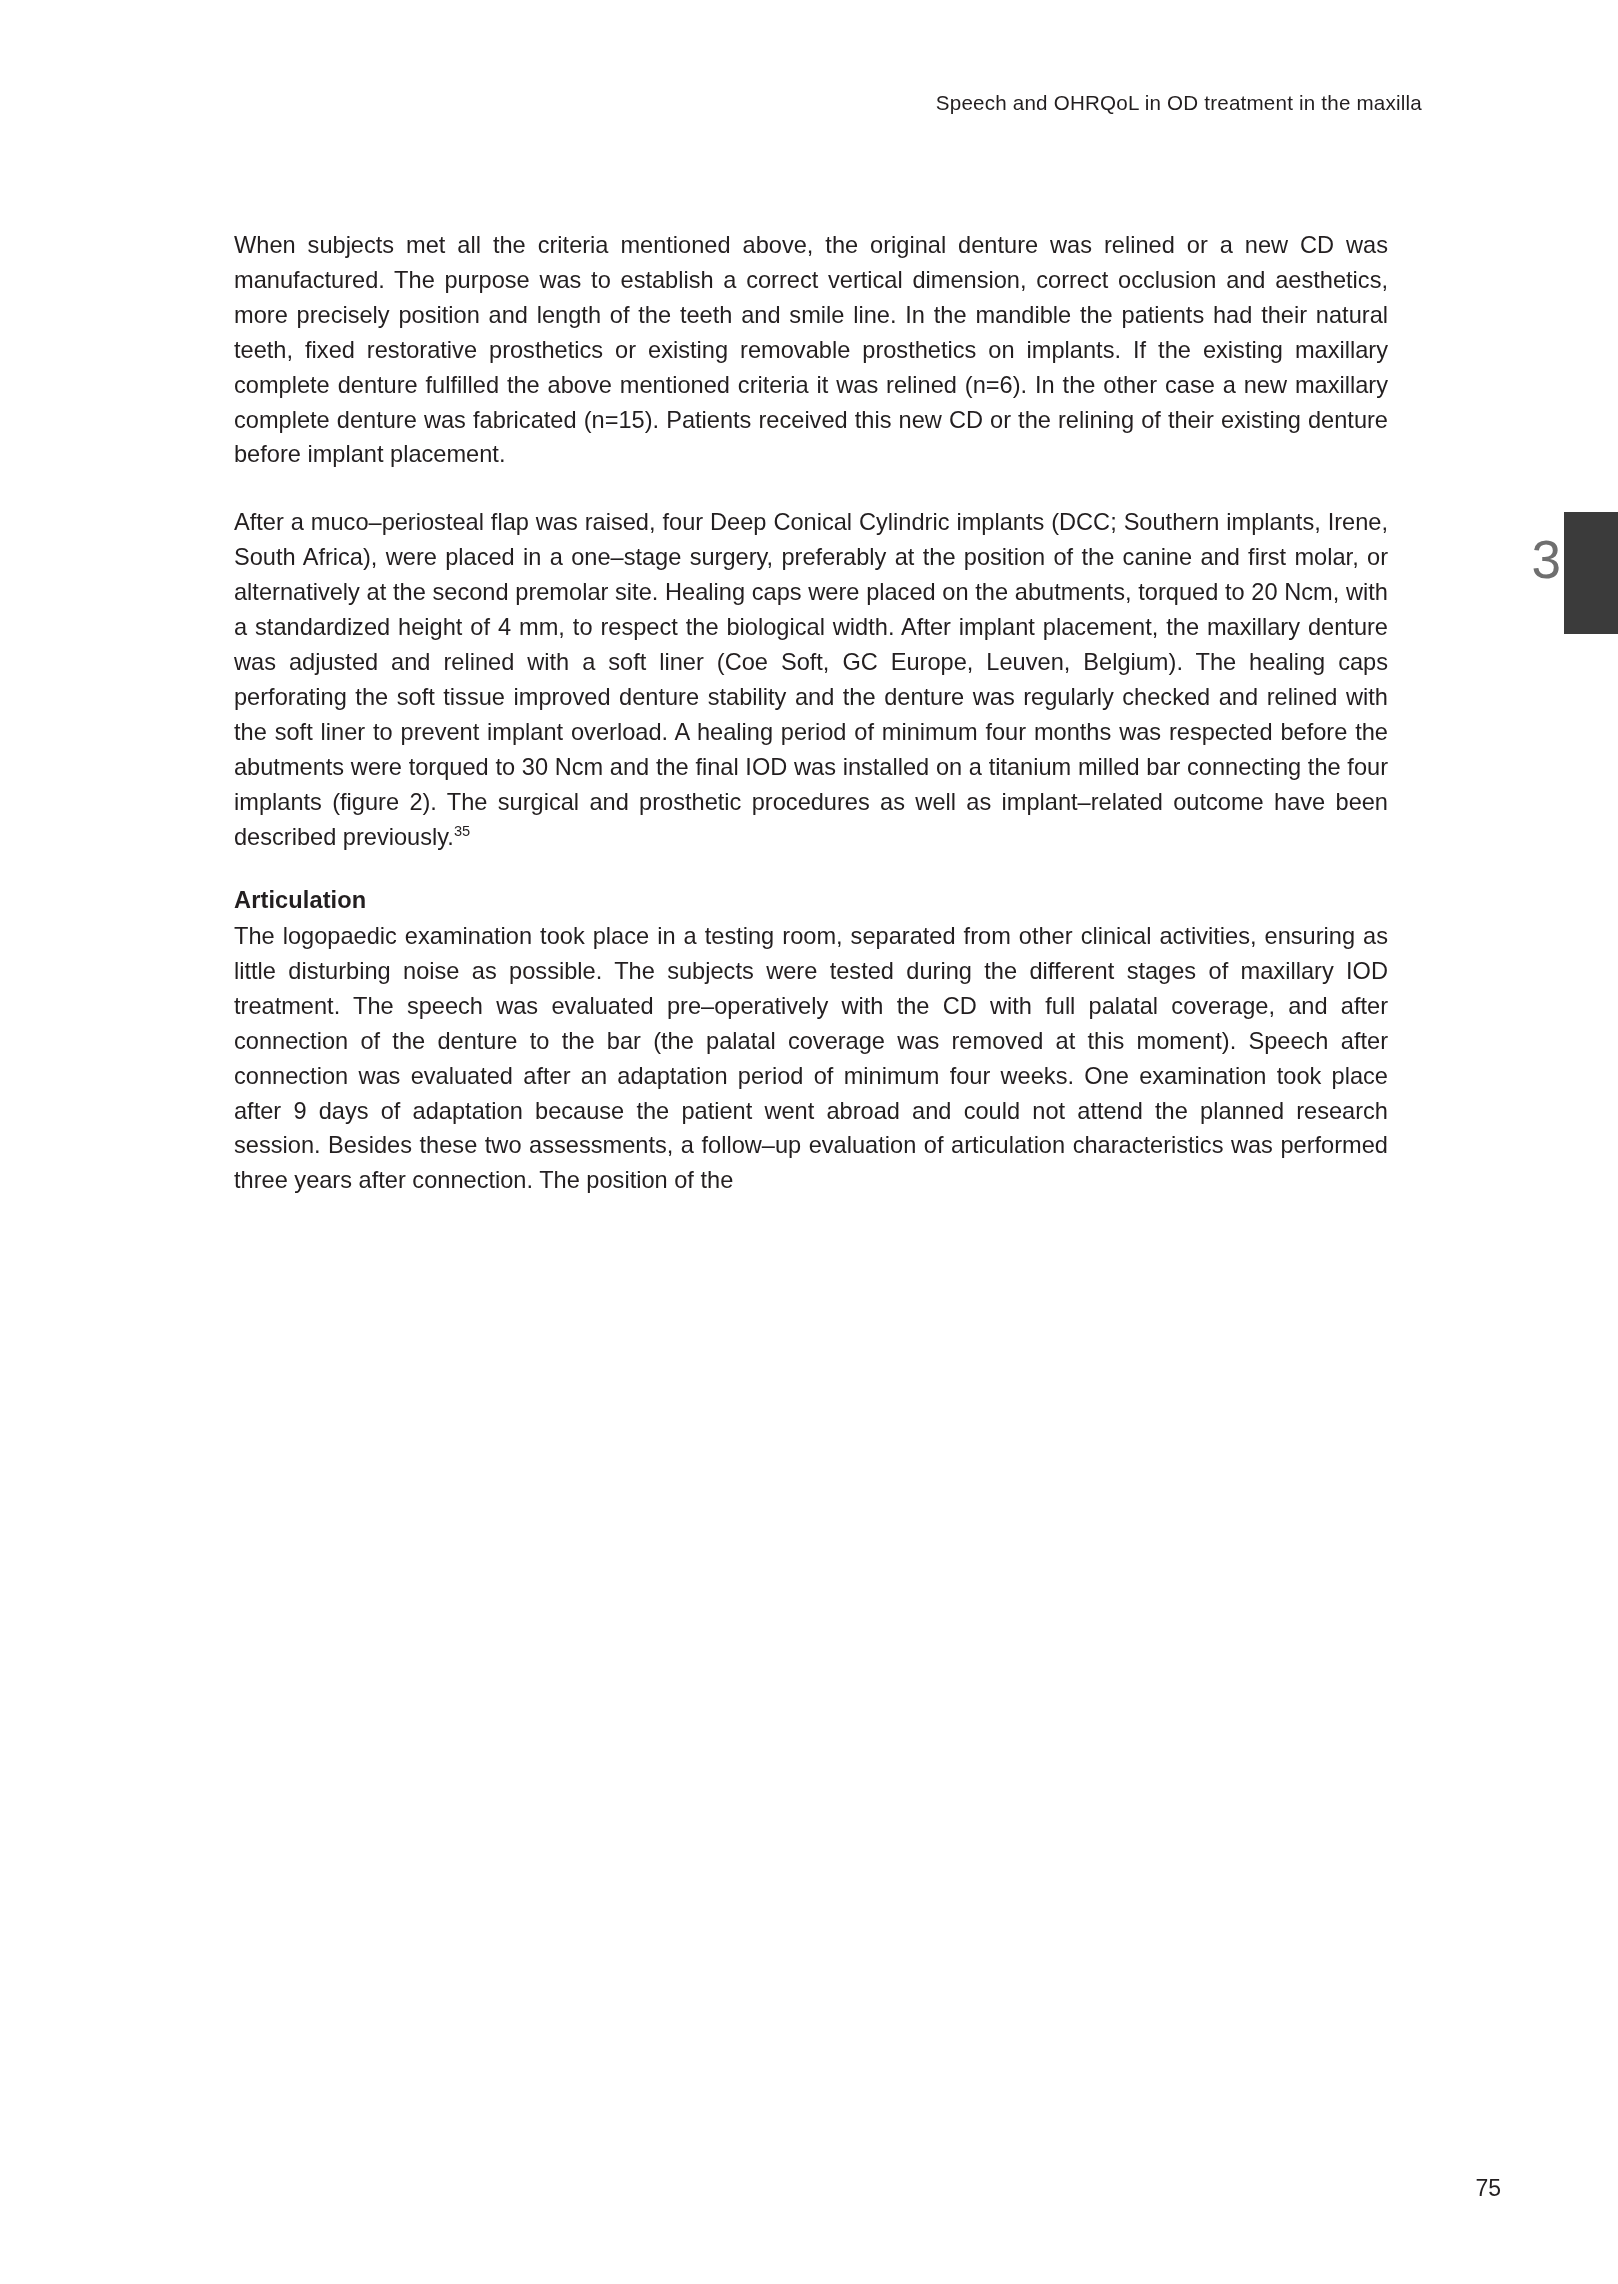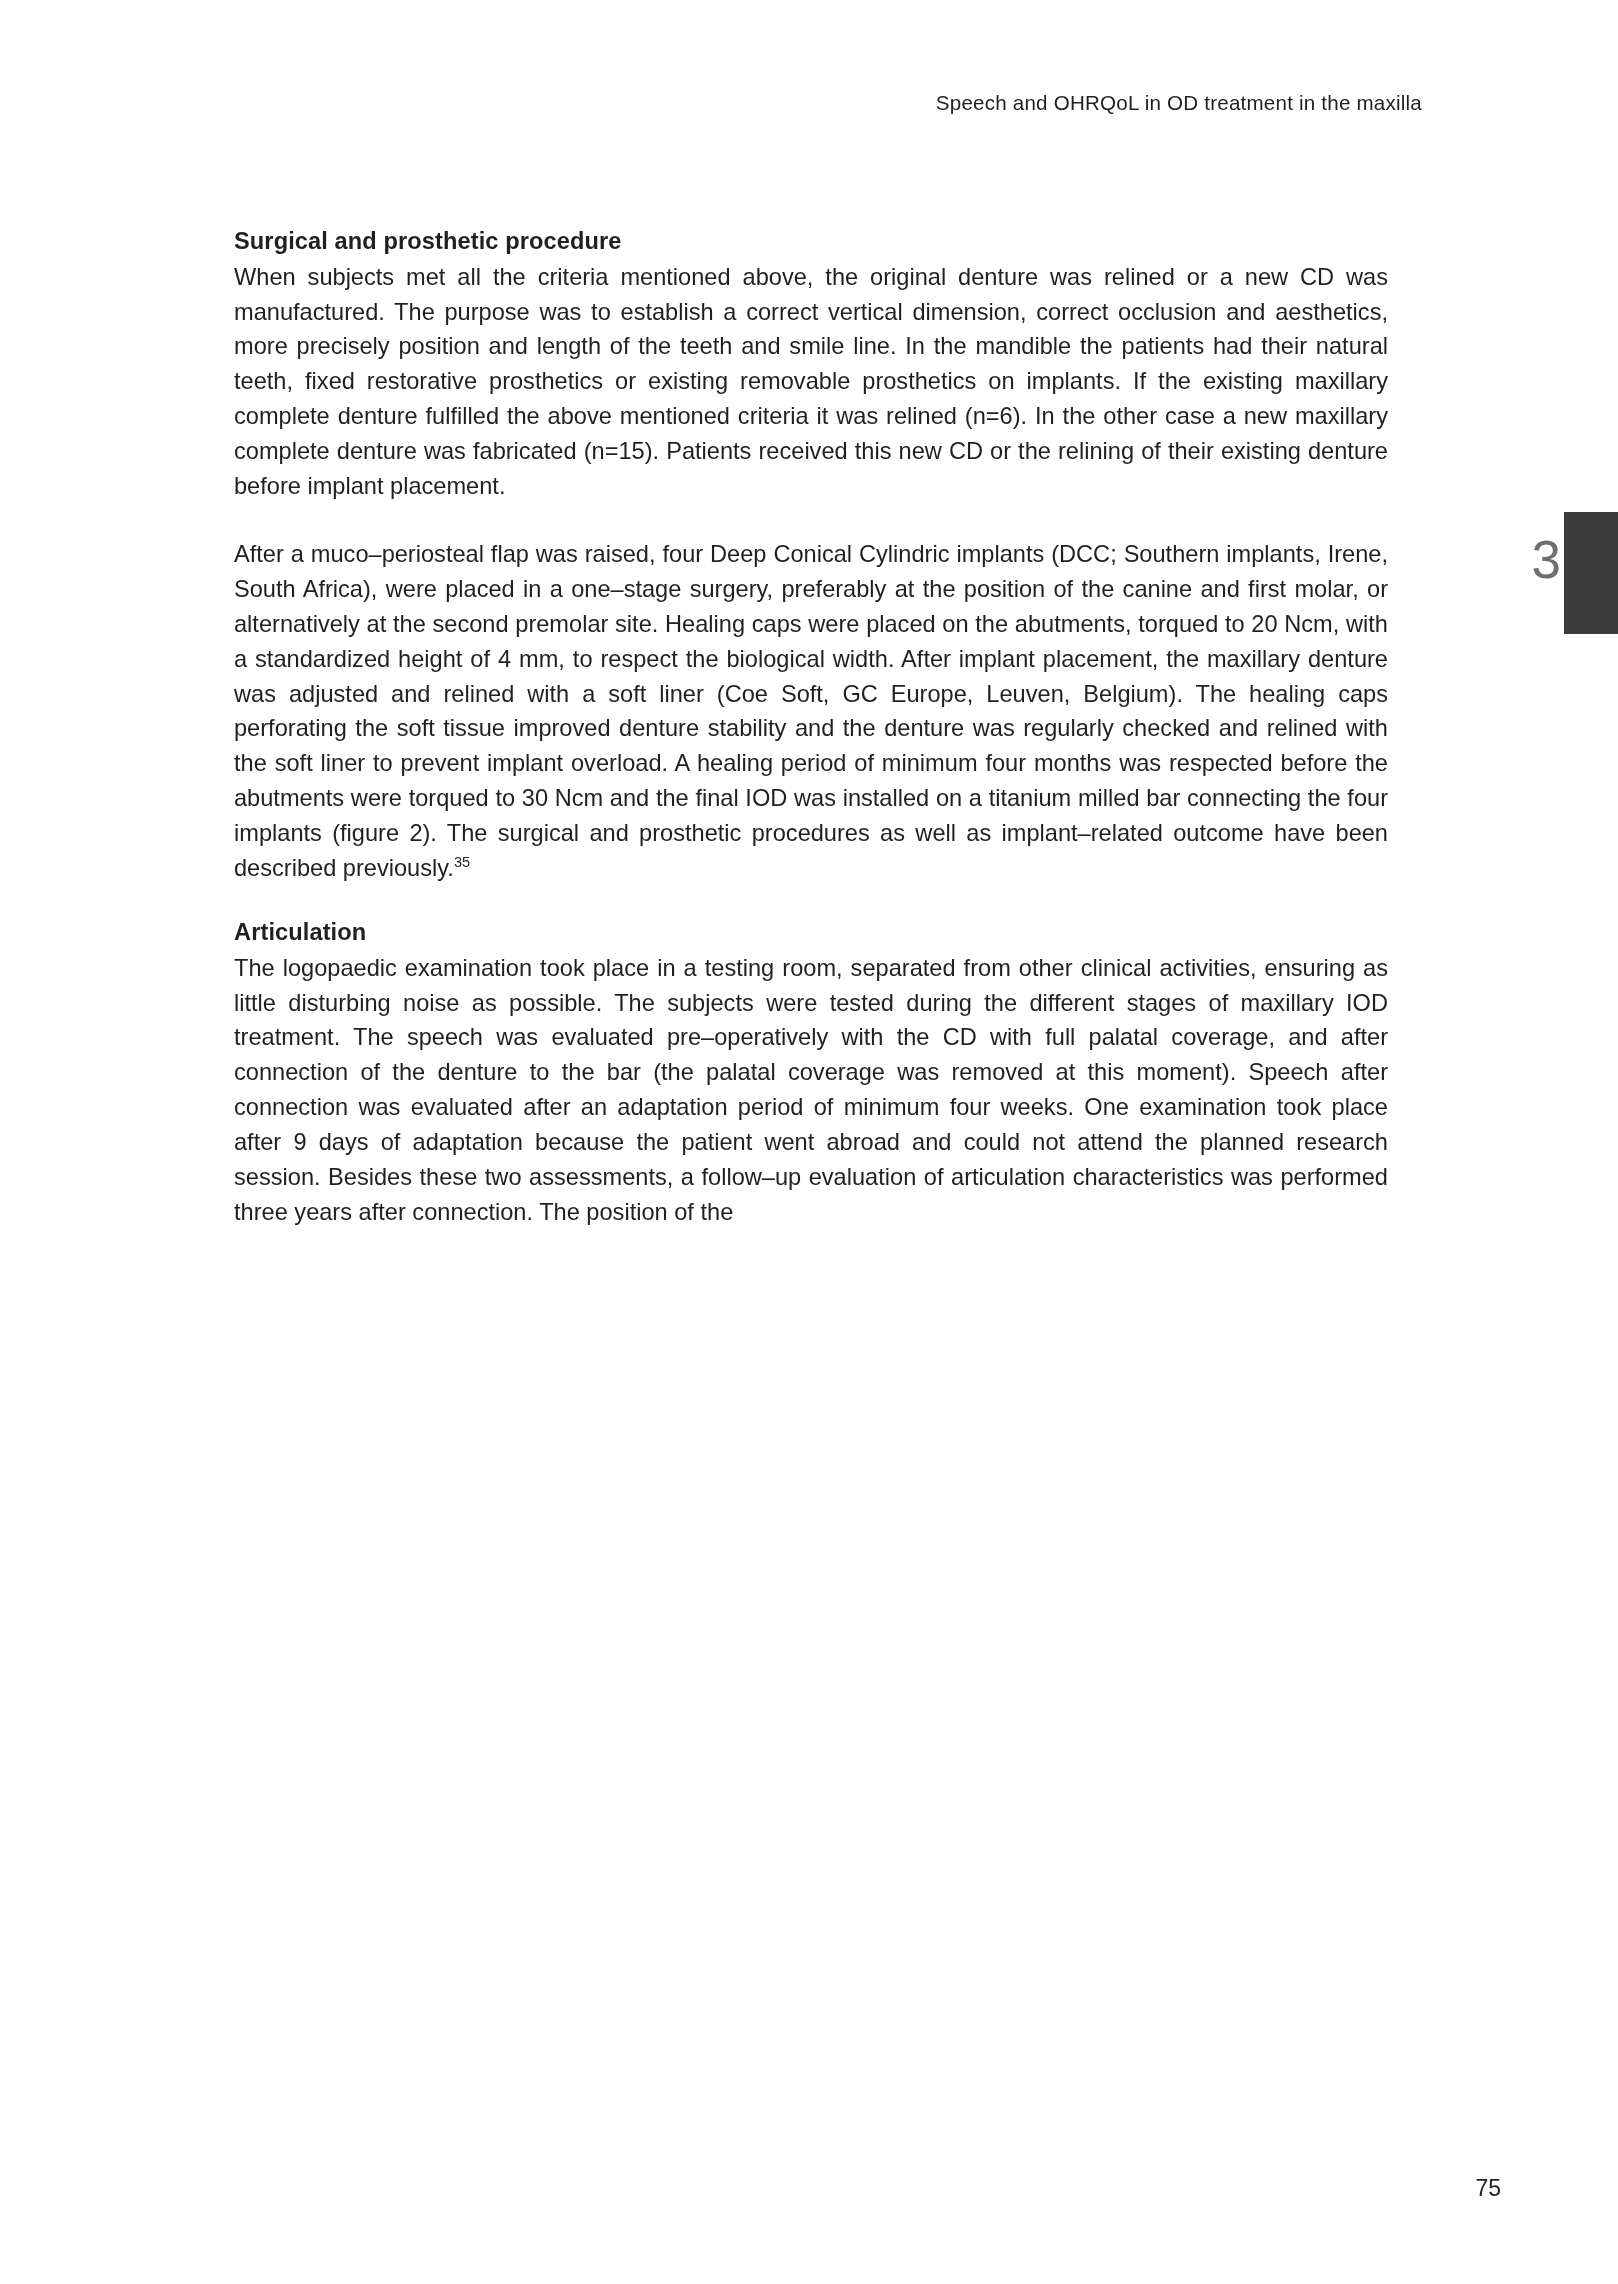--- a/index.html
+++ b/index.html
@@ -88,21 +88,20 @@
 
 <div class="page">
 
   <div class="running-head">Speech and OHRQoL in OD treatment in the maxilla</div>
 
   <div class="chapter-tab"></div>
   <div class="chapter-number">3</div>
 
   <div class="content">
 
-    <h2 class="subhead">Surgical and prosthetic procedure</h2>
 
     <p class="body-par">When subjects met all the criteria mentioned above, the original denture was relined or a new CD was manufactured. The purpose was to establish a correct vertical dimension, correct occlusion and aesthetics, more precisely position and length of the teeth and smile line. In the mandible the patients had their natural teeth, fixed restorative prosthetics or existing removable prosthetics on implants. If the existing maxillary complete denture fulfilled the above mentioned criteria it was relined (n=6). In the other case a new maxillary complete denture was fabricated (n=15). Patients received this new CD or the relining of their existing denture before implant placement.</p>
 
     <div class="gap"></div>
 
     <p class="body-par"><span>After a muco–periosteal flap was raised, four Deep Conical Cylindric implants (DCC; Southern implants, Irene, South Africa), were placed in a one–stage surgery, preferably at the position of the canine and first molar, or alternatively at the second premolar site. Healing caps were placed on the abutments, torqued to 20 Ncm, with a standardized height of 4 mm, to respect the biological width. After implant placement, the maxillary denture was adjusted and relined with a soft liner (Coe Soft, GC Europe, Leuven, Belgium). The healing caps perforating the soft tissue improved denture stability and the denture was regularly checked and relined with the soft liner to prevent implant overload. A healing period of minimum four months was respected before the abutments were torqued to 30 Ncm and the final IOD was installed on a titanium milled bar connecting the four implants (figure 2). The surgical and prosthetic procedures as well as implant–related outcome have been described previously.</span><sup>35</sup></p>
 
     <div class="gap"></div>
 
     <h2 class="subhead">Articulation</h2>

